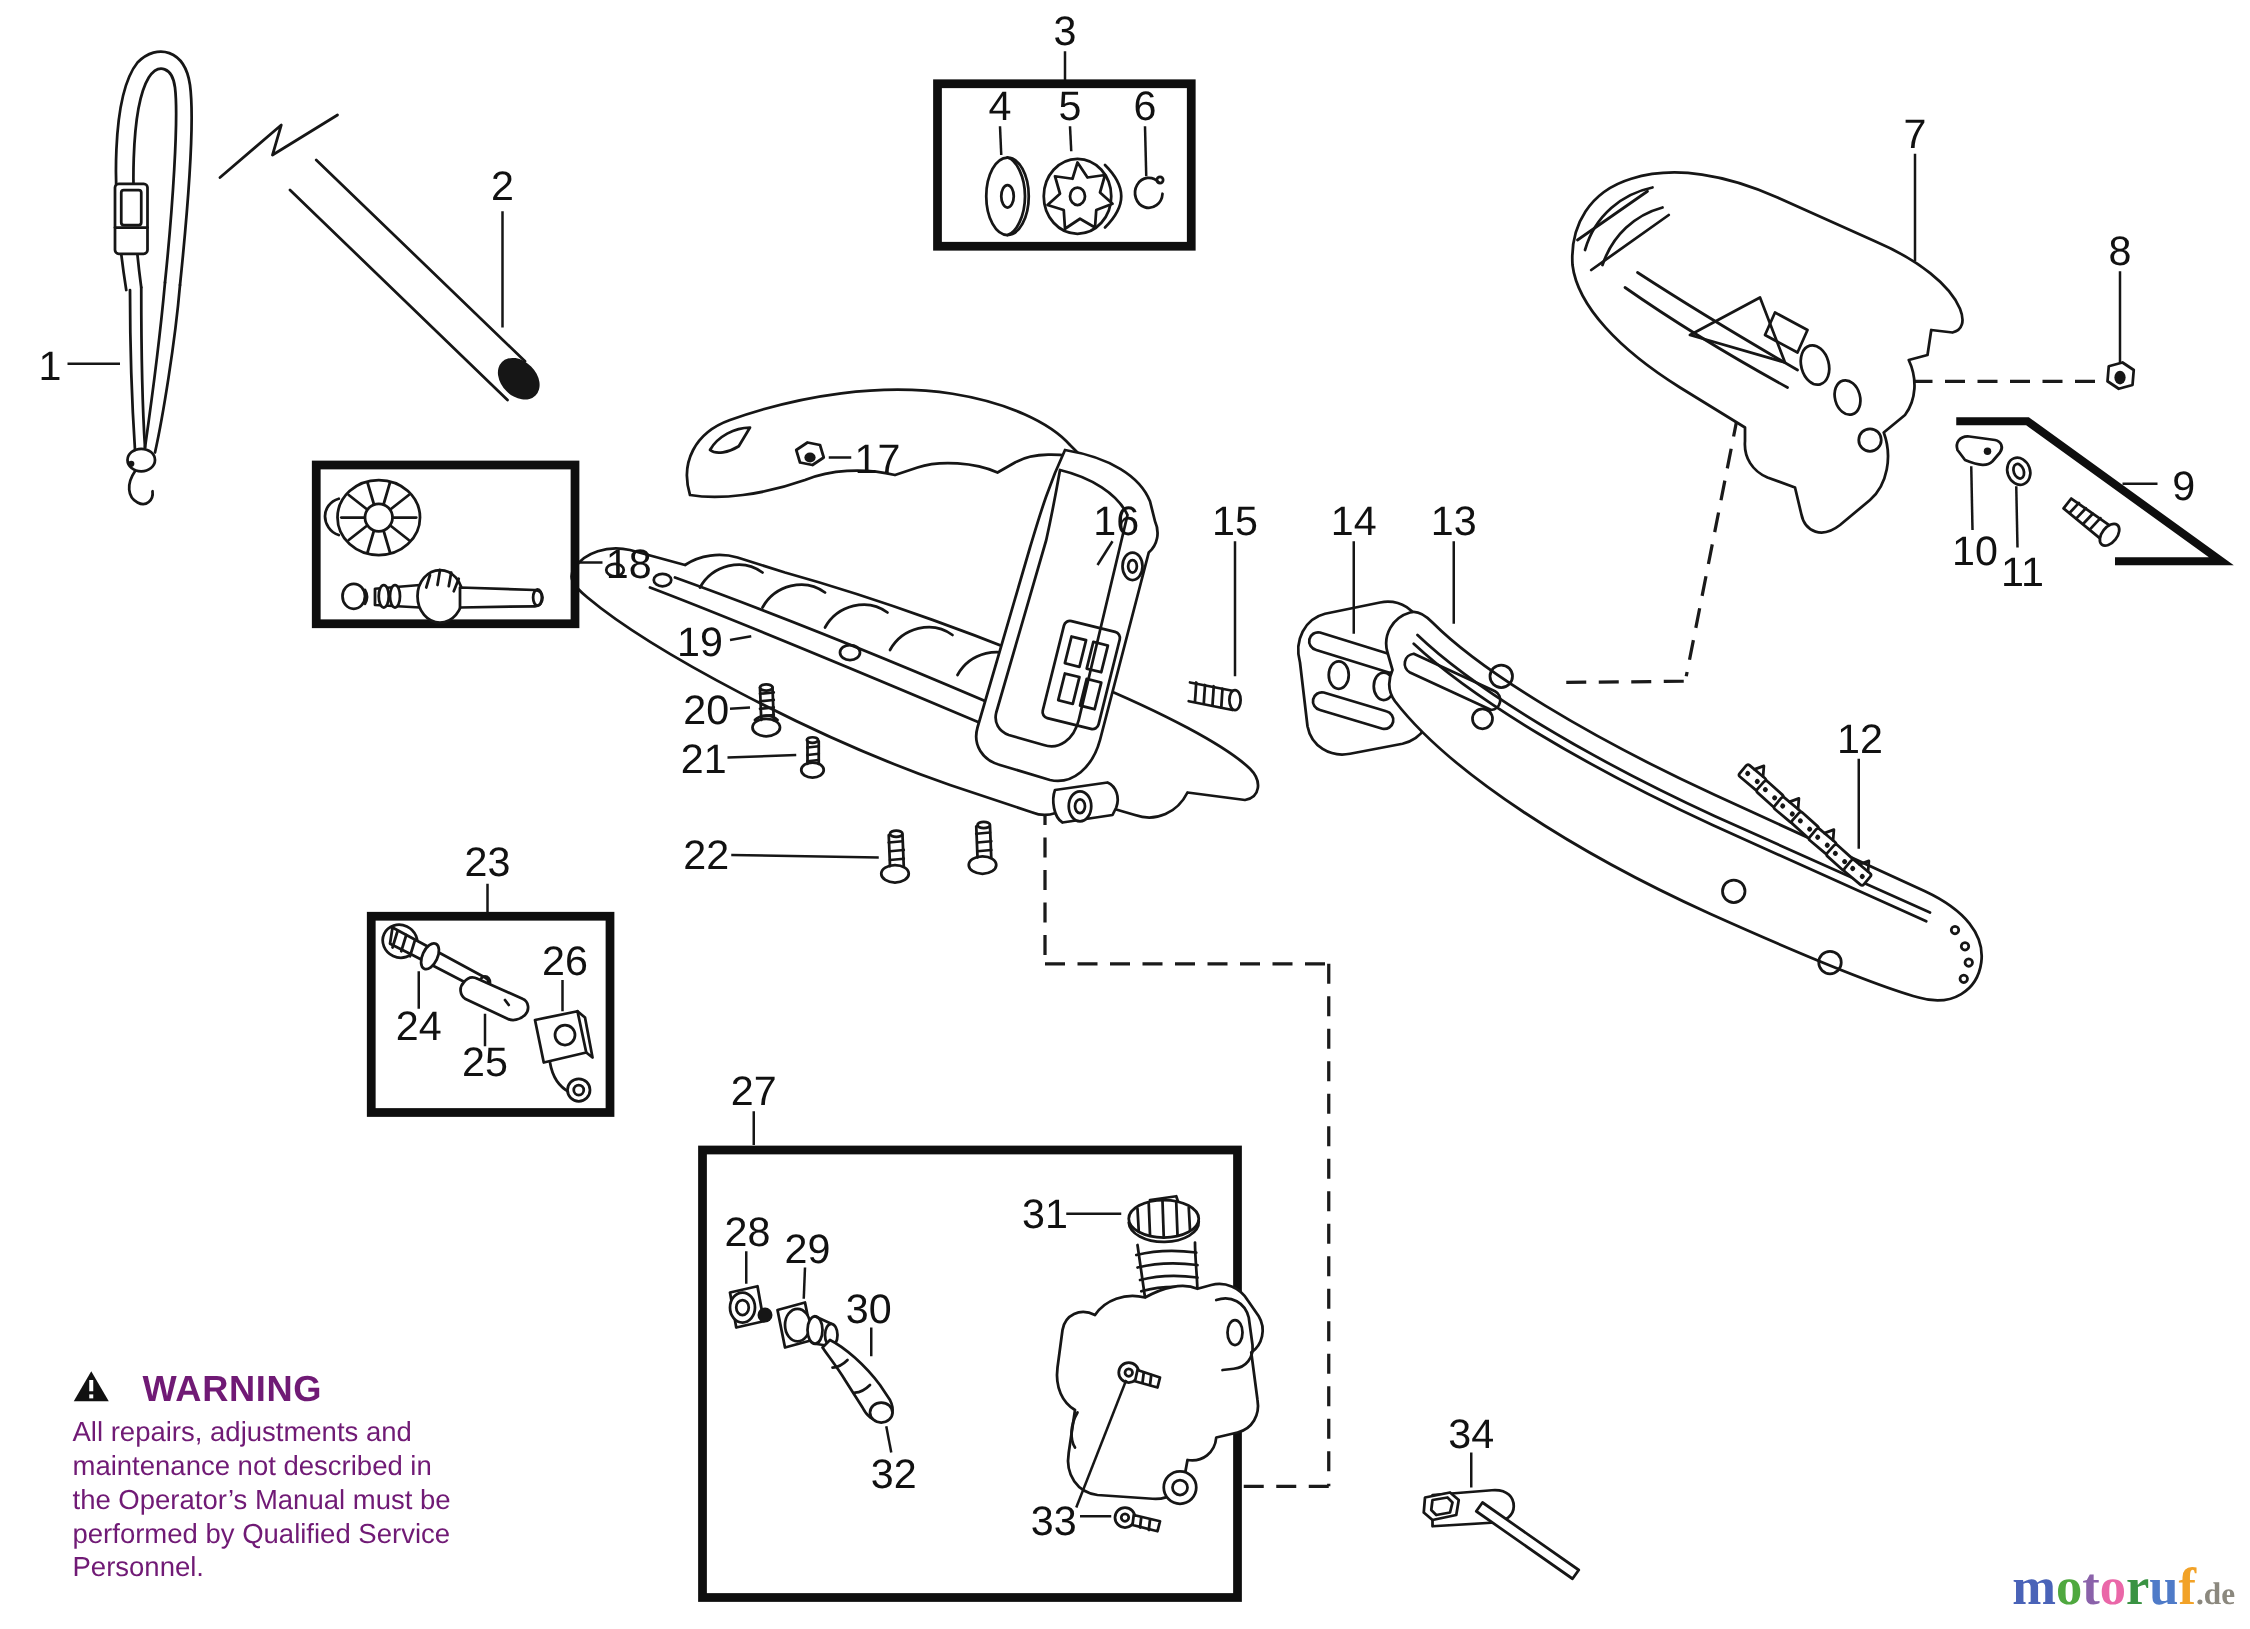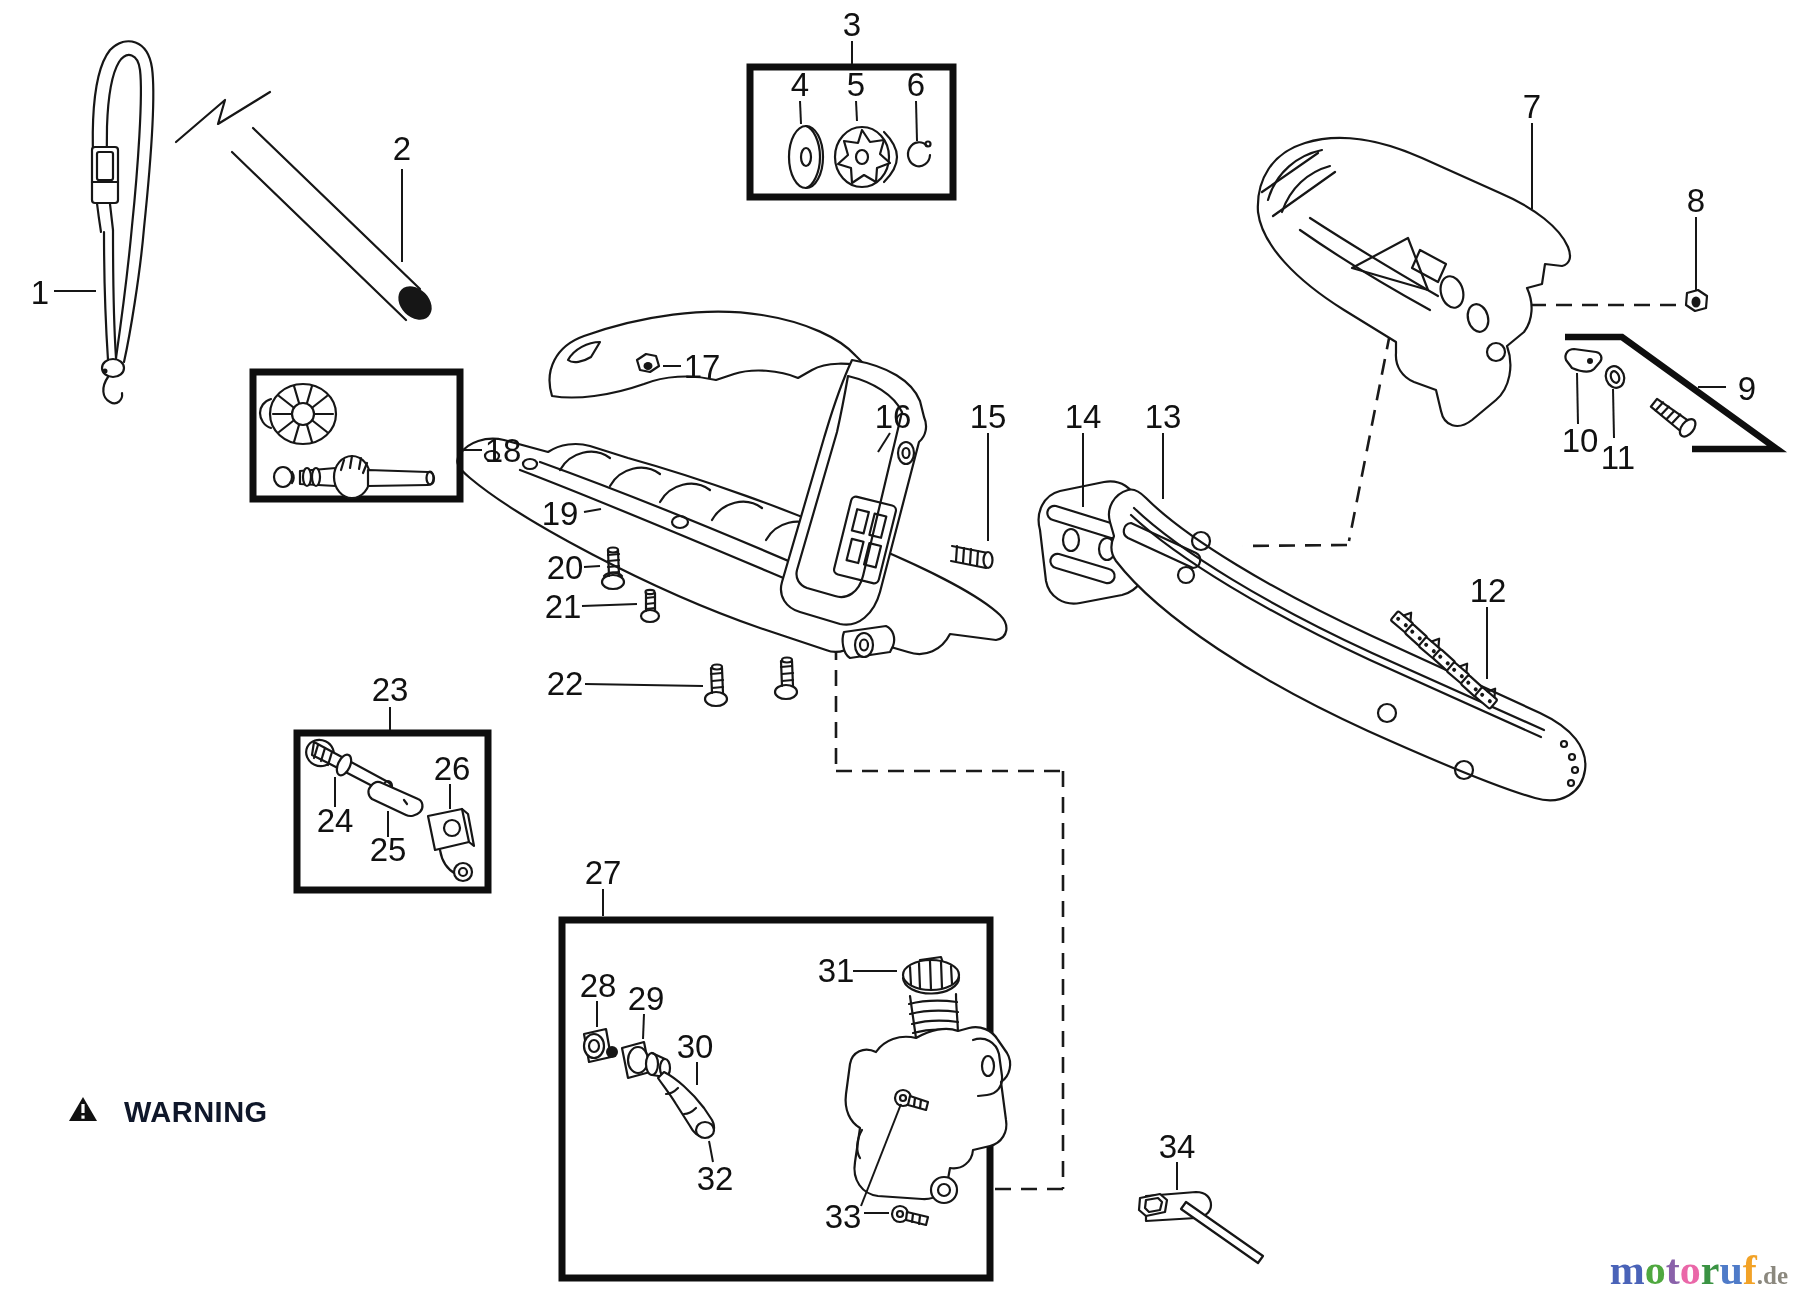--- a/index.html
+++ b/index.html
@@ -9,21 +9,21 @@
   
   svg .ln{fill:none;stroke:#161616;stroke-width:2.2;stroke-linecap:round;stroke-linejoin:round;}
   svg .wh{fill:#ffffff;stroke:#161616;stroke-width:2.2;stroke-linecap:round;stroke-linejoin:round;}
   svg .fl{fill:#161616;stroke:none;}
   svg .box{fill:none;stroke:#0e0e0e;stroke-width:7;}
   svg .leader{stroke:#161616;stroke-width:2;fill:none;}
   svg .dash{stroke:#1a1a1a;stroke-width:2.6;fill:none;stroke-dasharray:16 10;}
   svg .thick{stroke:#0e0e0e;stroke-width:6.5;fill:none;}
   svg text.callout{fill:#111;stroke:none;font-family:"Liberation Sans",sans-serif;
       font-size:33px;text-anchor:middle;}
-  .warning{position:absolute;left:68px;top:1096px;width:330px;color:#0f172a;}
+  .warning{position:absolute;left:58px;top:1096px;width:330px;color:#701a75;}
   .warning .head{display:flex;align-items:center;gap:8px;margin-left:56px;}
   .warning .head .wtitle{font-size:29px;font-weight:800;letter-spacing:.5px;}
   .warning .body{margin-top:3px;font-size:22px;line-height:27px;font-weight:500;}
   .logo{position:absolute;right:12px;bottom:6px;font-family:Liberation Serif, serif;
         font-weight:bold;font-size:42px;line-height:42px;}
   .logo .suffix{font-size:25px;font-weight:bold;}
 </style>
 </head>
 <body>
 
@@ -489,18 +489,25 @@
 
   <div class="warning">
     <div class="head">
       <svg width="30" height="27" viewBox="0 0 30 27">
         <path d="M15,1 L29,25 L1,25 Z" fill="#111"></path>
         <rect x="13.4" y="8" width="3.2" height="9" fill="#fff"></rect>
         <rect x="13.4" y="19.5" width="3.2" height="3.2" fill="#fff"></rect>
       </svg>
       <span class="wtitle">WARNING</span>
     </div>
+    <div class="body">
+      <div>All repairs, adjustments and</div>
+      <div>maintenance not described in</div>
+      <div>the Operator’s Manual must be</div>
+      <div>performed by Qualified Service</div>
+      <div>Personnel.</div>
+    </div>
   </div>
 
   <div class="logo">
     <span style="color: rgb(74, 99, 184);">m</span><span style="color: rgb(79, 168, 63);">o</span><span style="color: rgb(138, 98, 170);">t</span><span style="color: rgb(234, 103, 168);">o</span><span style="color: rgb(58, 147, 67);">r</span><span style="color: rgb(79, 123, 200);">u</span><span style="color: rgb(242, 162, 39);">f</span><span class="suffix" style="color: rgb(139, 136, 126);">.de</span>
   </div>
 </div>
 
 </body></html>

